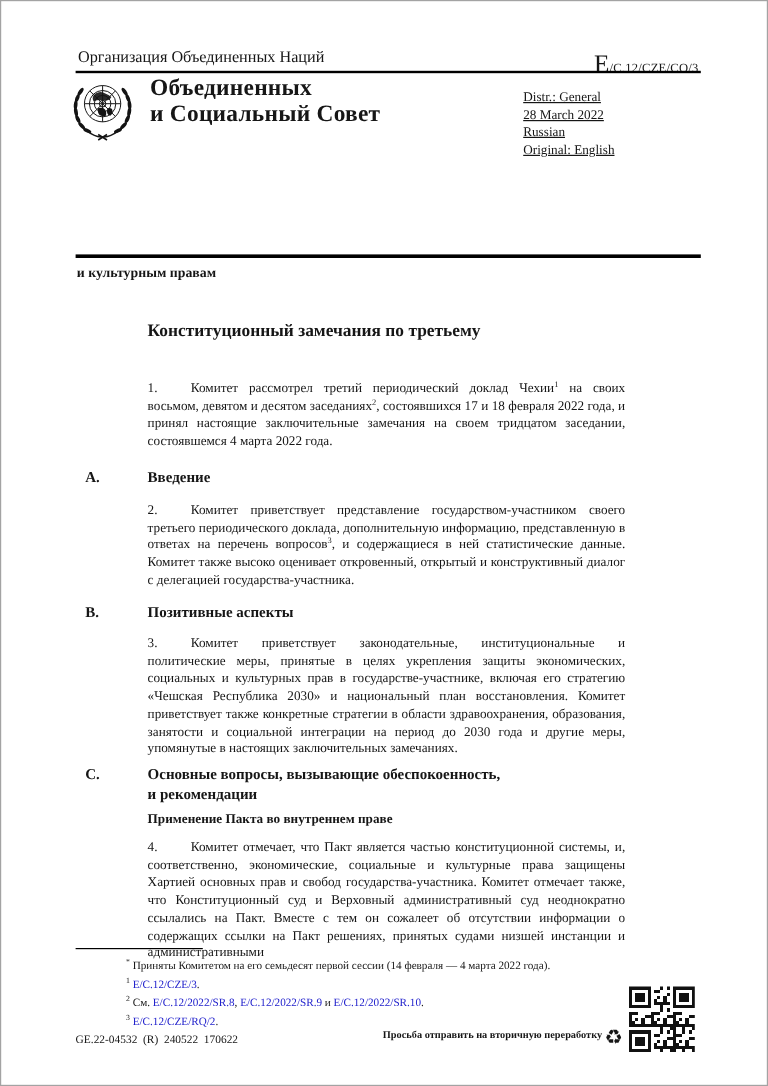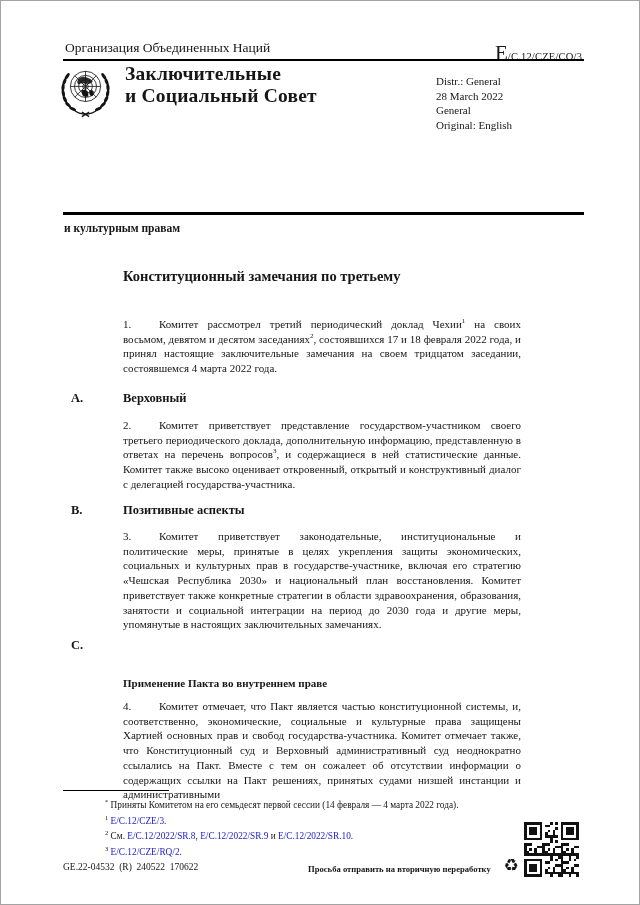--- a/index.html
+++ b/index.html
@@ -10,21 +10,21 @@
   }
   .abs{position:absolute;}
   
   .org-line{left:64px;top:39px;font-size:13.5px;}
   .doc-symbol{left:494px;top:40px;display:flex;align-items:baseline;}
   .doc-symbol .big{font-size:21px;}
   .doc-symbol .small{font-size:10.5px;letter-spacing:.2px;}
   .header-rule{left:62px;top:58px;width:521px;height:2px;background:#000;}
   .emblem{left:57px;top:61px;}
   .ecosoc-title{left:124px;top:62px;font-size:19.5px;font-weight:bold;line-height:21.5px;letter-spacing:.2px;}
-  .distr-block{left:435px;top:73px;font-size:11px;line-height:14.6px;}
+  .distr-block{left:435px;top:73px;font-size:11px;line-height:14.6px;text-decoration:underline;}
   
   .thick-rule{left:62px;top:211px;width:521px;height:3px;background:#000;}
   .fn-rule{left:62px;top:789px;width:106px;height:1px;background:#000;}
   
   .committee{left:63px;top:220px;font-size:11.5px;font-weight:bold;line-height:14.5px;}
   .doc-title{left:122px;top:266px;width:390px;font-size:14.5px;font-weight:bold;line-height:18px;}
   .doc-title sup{font-size:9px;}
   
   .para{width:398px;left:122px;font-size:11px;line-height:14.7px;text-align:justify;}
   .para .num{display:inline-block;width:36px;}
@@ -40,21 +40,21 @@
   .secB{top:501px;}
   .secC{top:636px;}
   .subheading{left:122px;top:676px;font-size:11px;font-weight:bold;}
   
   .footnotes{left:104px;top:795px;width:414px;font-size:9.3px;line-height:12.6px;}
   .fn{padding-left:11px;text-indent:-11px;}
   .fn sup{font-size:6.5px;}
   .fn a{color:#2121cc;text-decoration:none;}
   
   .footer-ge{left:62px;top:861px;font-size:9.5px;white-space:pre;}
-  .recycle-line{left:250px;top:856px;width:268px;display:flex;justify-content:flex-end;align-items:flex-end;gap:13px;}
+  .recycle-line{left:250px;top:856px;width:268px;display:flex;justify-content:flex-end;align-items:flex-start;gap:2px;}
   .recycle-text{font-size:8.6px;font-weight:bold;}
   .recycle-glyph{font-family:"DejaVu Sans",sans-serif;font-size:17px;line-height:1;}
   .qr{left:523px;top:821px;}
 </style>
 </head>
 <body>
 
 <div class="page">
 
   <div class="abs org-line">Организация Объединенных Наций</div>
@@ -100,65 +100,69 @@
       <g fill="none" stroke="#141414" stroke-width="1.4">
         <path d="M16 51q8 6 14 5"></path>
         <path d="M44 51q-8 6-14 5"></path>
         <path d="M26 54l8 5"></path>
         <path d="M34 54l-8 5"></path>
       </g>
     </svg>
   </div>
 
   <div class="abs ecosoc-title">
-    <div>Заключительные</div>
+    <div>Объединенных</div>
     <div>и Социальный Совет</div>
   </div>
 
   <div class="abs distr-block">
     <div>Distr.: General</div>
     <div>28 March 2022</div>
-    <div>General</div>
+    <div>Russian</div>
     <div>Original: English</div>
   </div>
 
   <div class="abs thick-rule"></div>
 
   <div class="abs committee">
     <div>и культурным правам</div>
   </div>
 
   <div class="abs doc-title">
     <div>Конституционный замечания по третьему</div>
   </div>
 
   <div class="abs para p1">
     <span class="num">1.</span><span>Комитет рассмотрел третий периодический доклад Чехии</span><sup>1</sup><span> на своих восьмом, девятом и десятом заседаниях</span><sup>2</sup><span>, состоявшихся 17 и 18 февраля 2022 года, и принял настоящие заключительные замечания на своем тридцатом заседании, состоявшемся 4 марта 2022 года.</span>
   </div>
 
   <div class="abs section-head secA">
     <div class="letter">A.</div>
-    <div>Верховный</div>
+    <div>Введение</div>
   </div>
 
   <div class="abs para p2">
     <span class="num">2.</span><span>Комитет приветствует представление государством-участником своего третьего периодического доклада, дополнительную информацию, представленную в ответах на перечень вопросов</span><sup>3</sup><span>, и содержащиеся в ней статистические данные. Комитет также высоко оценивает откровенный, открытый и конструктивный диалог с делегацией государства-участника.</span>
   </div>
 
   <div class="abs section-head secB">
     <div class="letter">B.</div>
     <div>Позитивные аспекты</div>
   </div>
 
   <div class="abs para p3">
     <span class="num">3.</span><span>Комитет приветствует законодательные, институциональные и политические меры, принятые в целях укрепления защиты экономических, социальных и культурных прав в государстве-участнике, включая его стратегию «Чешская Республика 2030» и национальный план восстановления. Комитет приветствует также конкретные стратегии в области здравоохранения, образования, занятости и социальной интеграции на период до 2030 года и другие меры, упомянутые в настоящих заключительных замечаниях.</span>
   </div>
 
   <div class="abs section-head secC">
     <div class="letter">C.</div>
+    <div>
+      <div>Основные вопросы, вызывающие обеспокоенность,</div>
+      <div>и рекомендации</div>
+    </div>
   </div>
 
   <div class="abs subheading">Применение Пакта во внутреннем праве</div>
 
   <div class="abs para p4 cut">
     <span class="num">4.</span><span>Комитет отмечает, что Пакт является частью конституционной системы, и, соответственно, экономические, социальные и культурные права защищены Хартией основных прав и свобод государства-участника. Комитет отмечает также, что Конституционный суд и Верховный административный суд неоднократно ссылались на Пакт. Вместе с тем он сожалеет об отсутствии информации о содержащих ссылки на Пакт решениях, принятых судами низшей инстанции и административными</span>
   </div>
 
   <div class="abs fn-rule"></div>
   <div class="abs footnotes">

